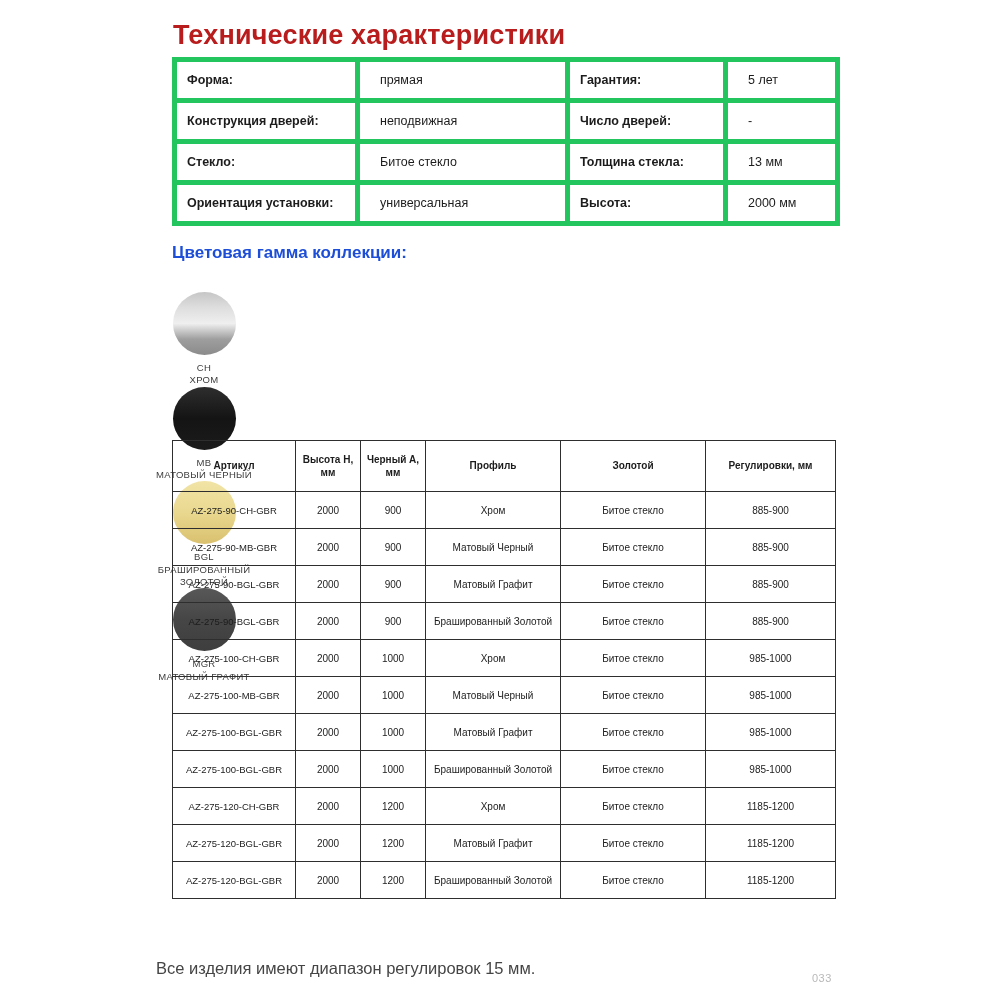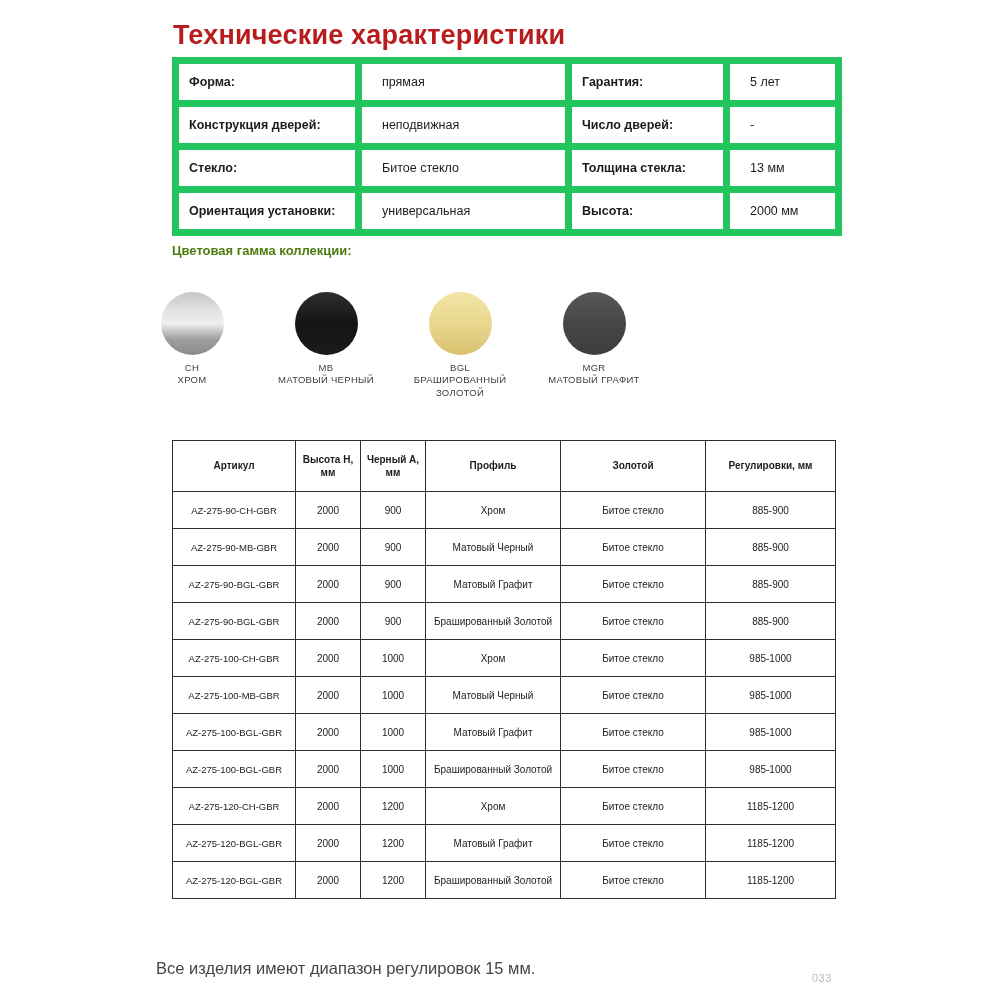--- a/index.html
+++ b/index.html
@@ -17,37 +17,37 @@
     position:absolute; left:173px; top:2px;
     font-size:27px; font-weight:700; letter-spacing:0.2px; color:#b91c1c;
   }
 
   
   table { border-collapse:collapse; table-layout:fixed; }
   .specs-table {
     position:absolute; left:172px; top:57px; width:663px;
   }
   .specs-table td {
-    border:7px solid #22c55e;
+    border:5px solid #22c55e;
     height:36px;
     font-size:12.5px;
     vertical-align:middle;
     overflow:hidden; white-space:nowrap;
   }
   .specs-table td.label { font-weight:700; padding:0 4px 0 10px; }
   .specs-table td.value { padding:0 4px 0 20px; }
 
   
   .colors-title {
     position:absolute; left:172px; top:243px;
-    font-size:13px; font-weight:700; color:#4d7c0f;
+    font-size:17px; font-weight:700; color:#1d4ed8;
   }
   .swatch-list {
-    position:absolute; left:128px; top:292px; width:530px;
-    display:flex; justify-content:space-between;
+    position:absolute; left:140px; top:292px; width:530px;
+    display:flex; justify-content:space-between;flex-direction:column;
   }
   .swatch { width:128px; display:flex; flex-direction:column; align-items:center; }
   .circle {
     width:63px; height:63px; border-radius:50%;
   }
   .swatch-label {
     margin-top:7px;
     font-size:9.5px; line-height:1.3; font-weight:500;
     color:#3d3d3d; text-align:center; letter-spacing:0.3px;
     white-space:pre-line;

